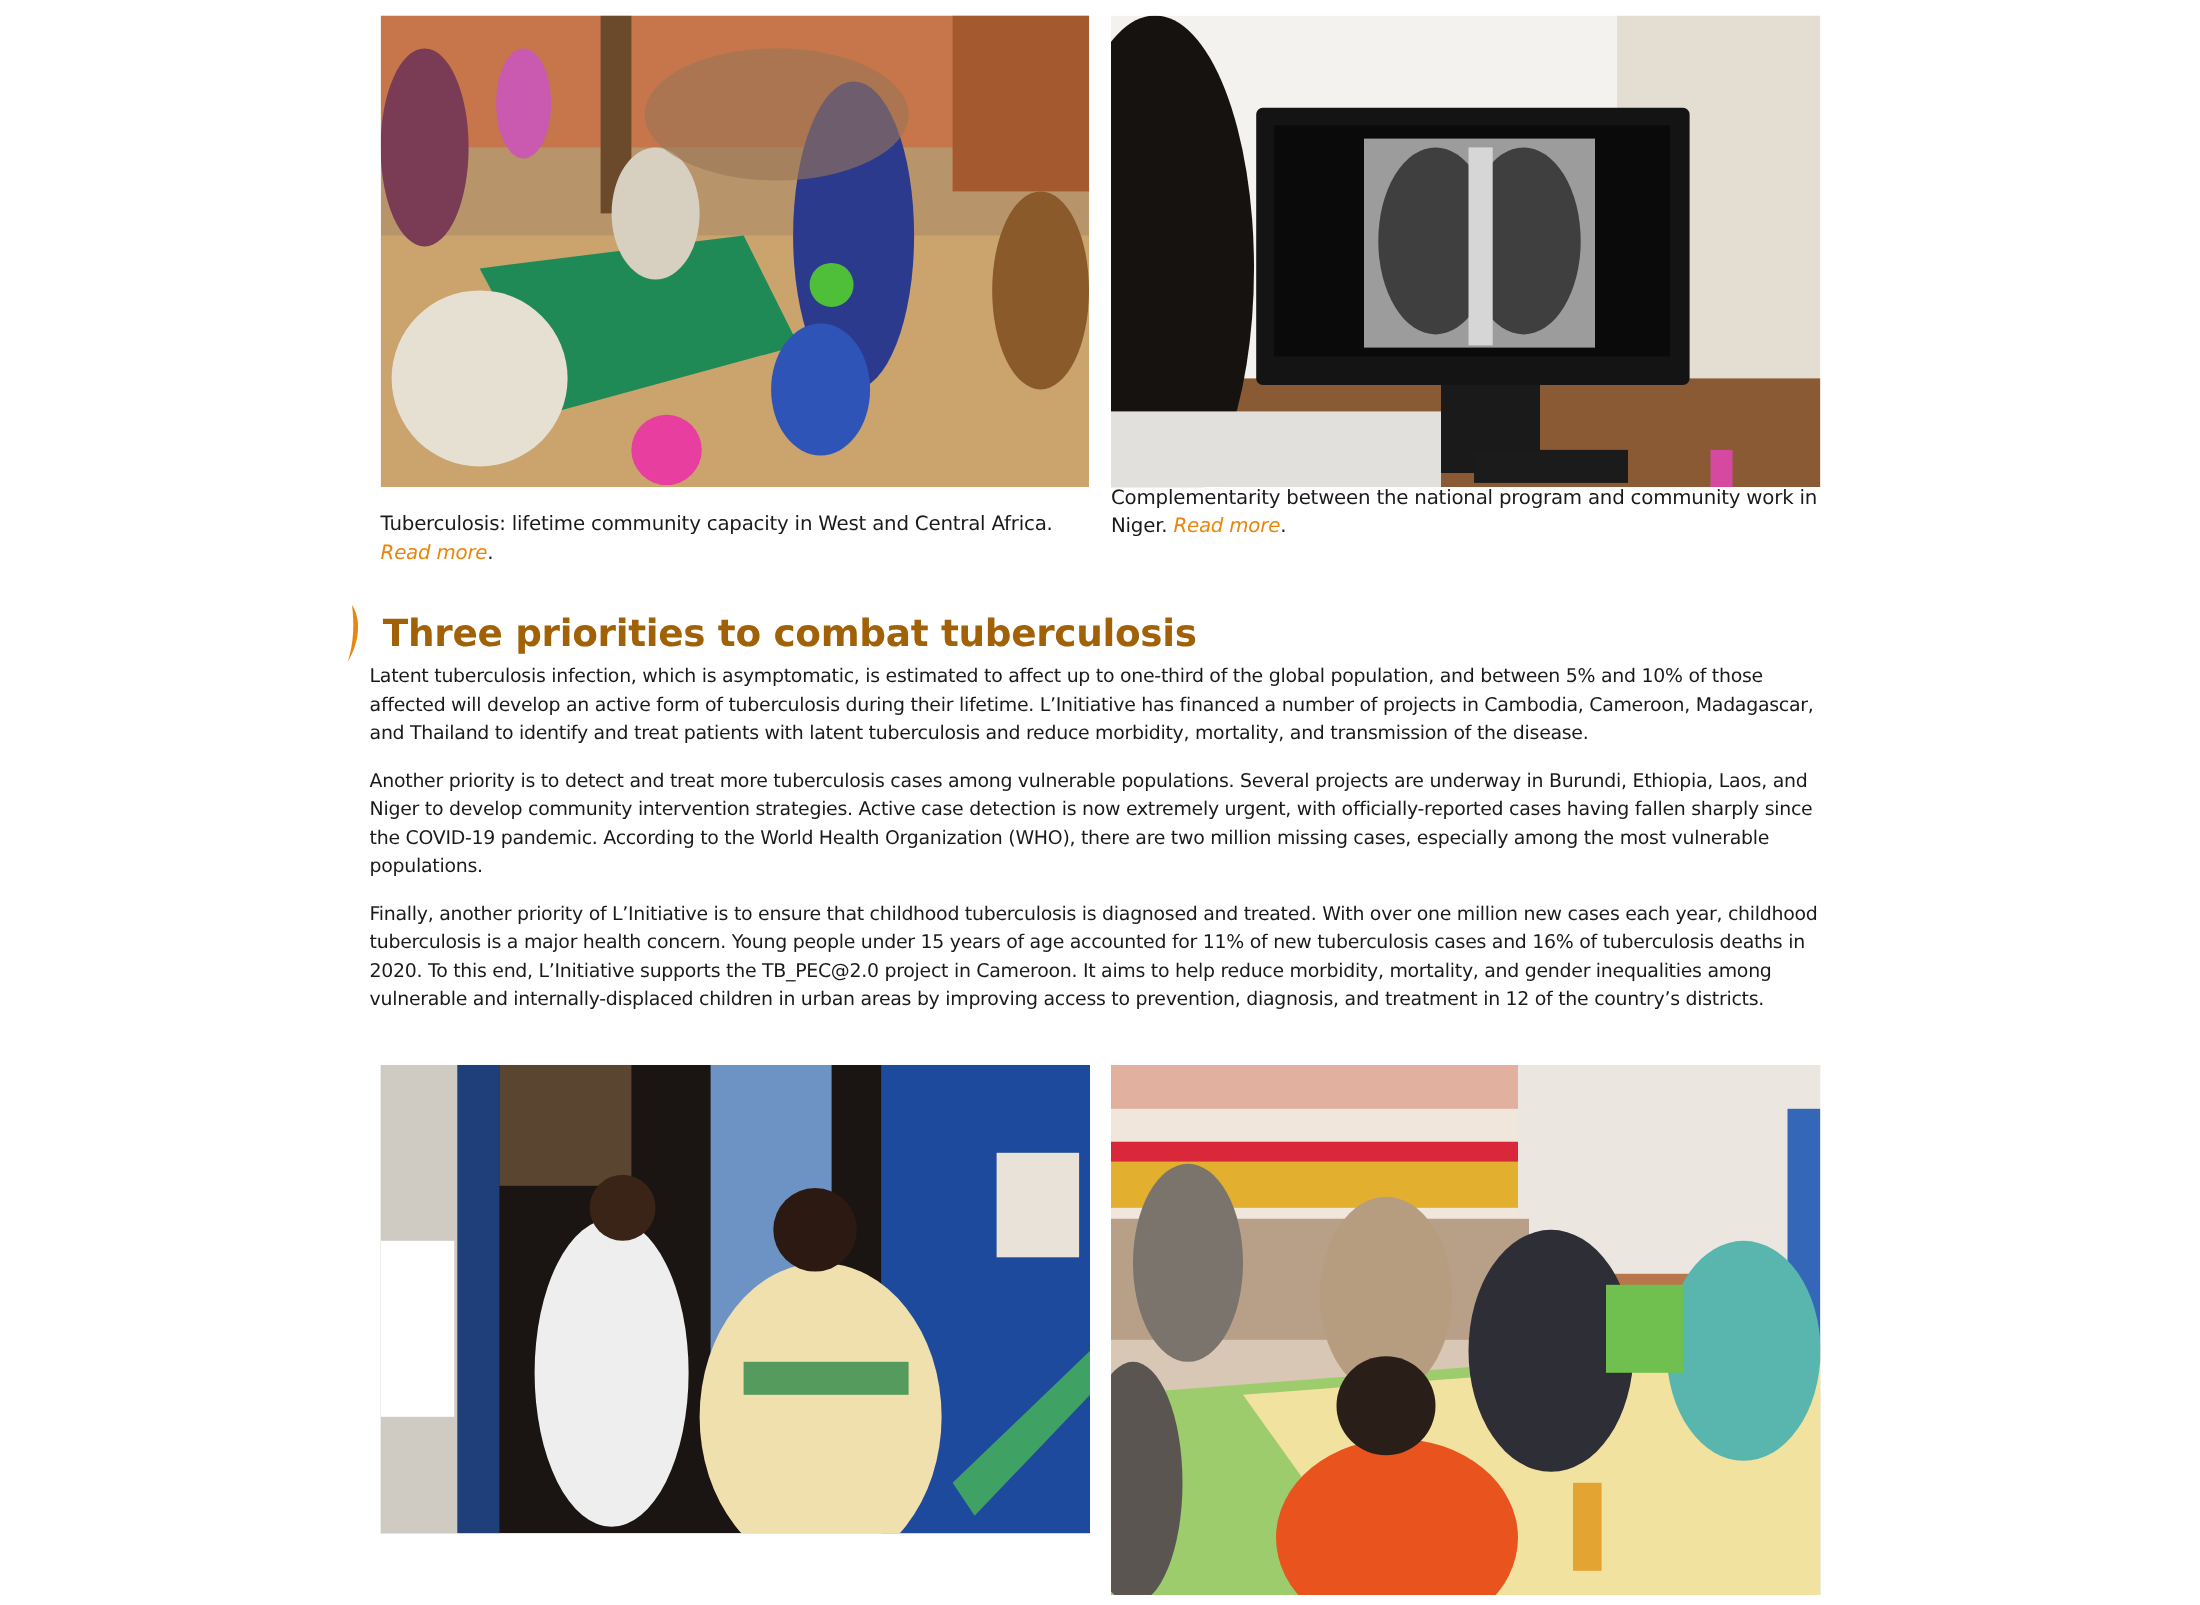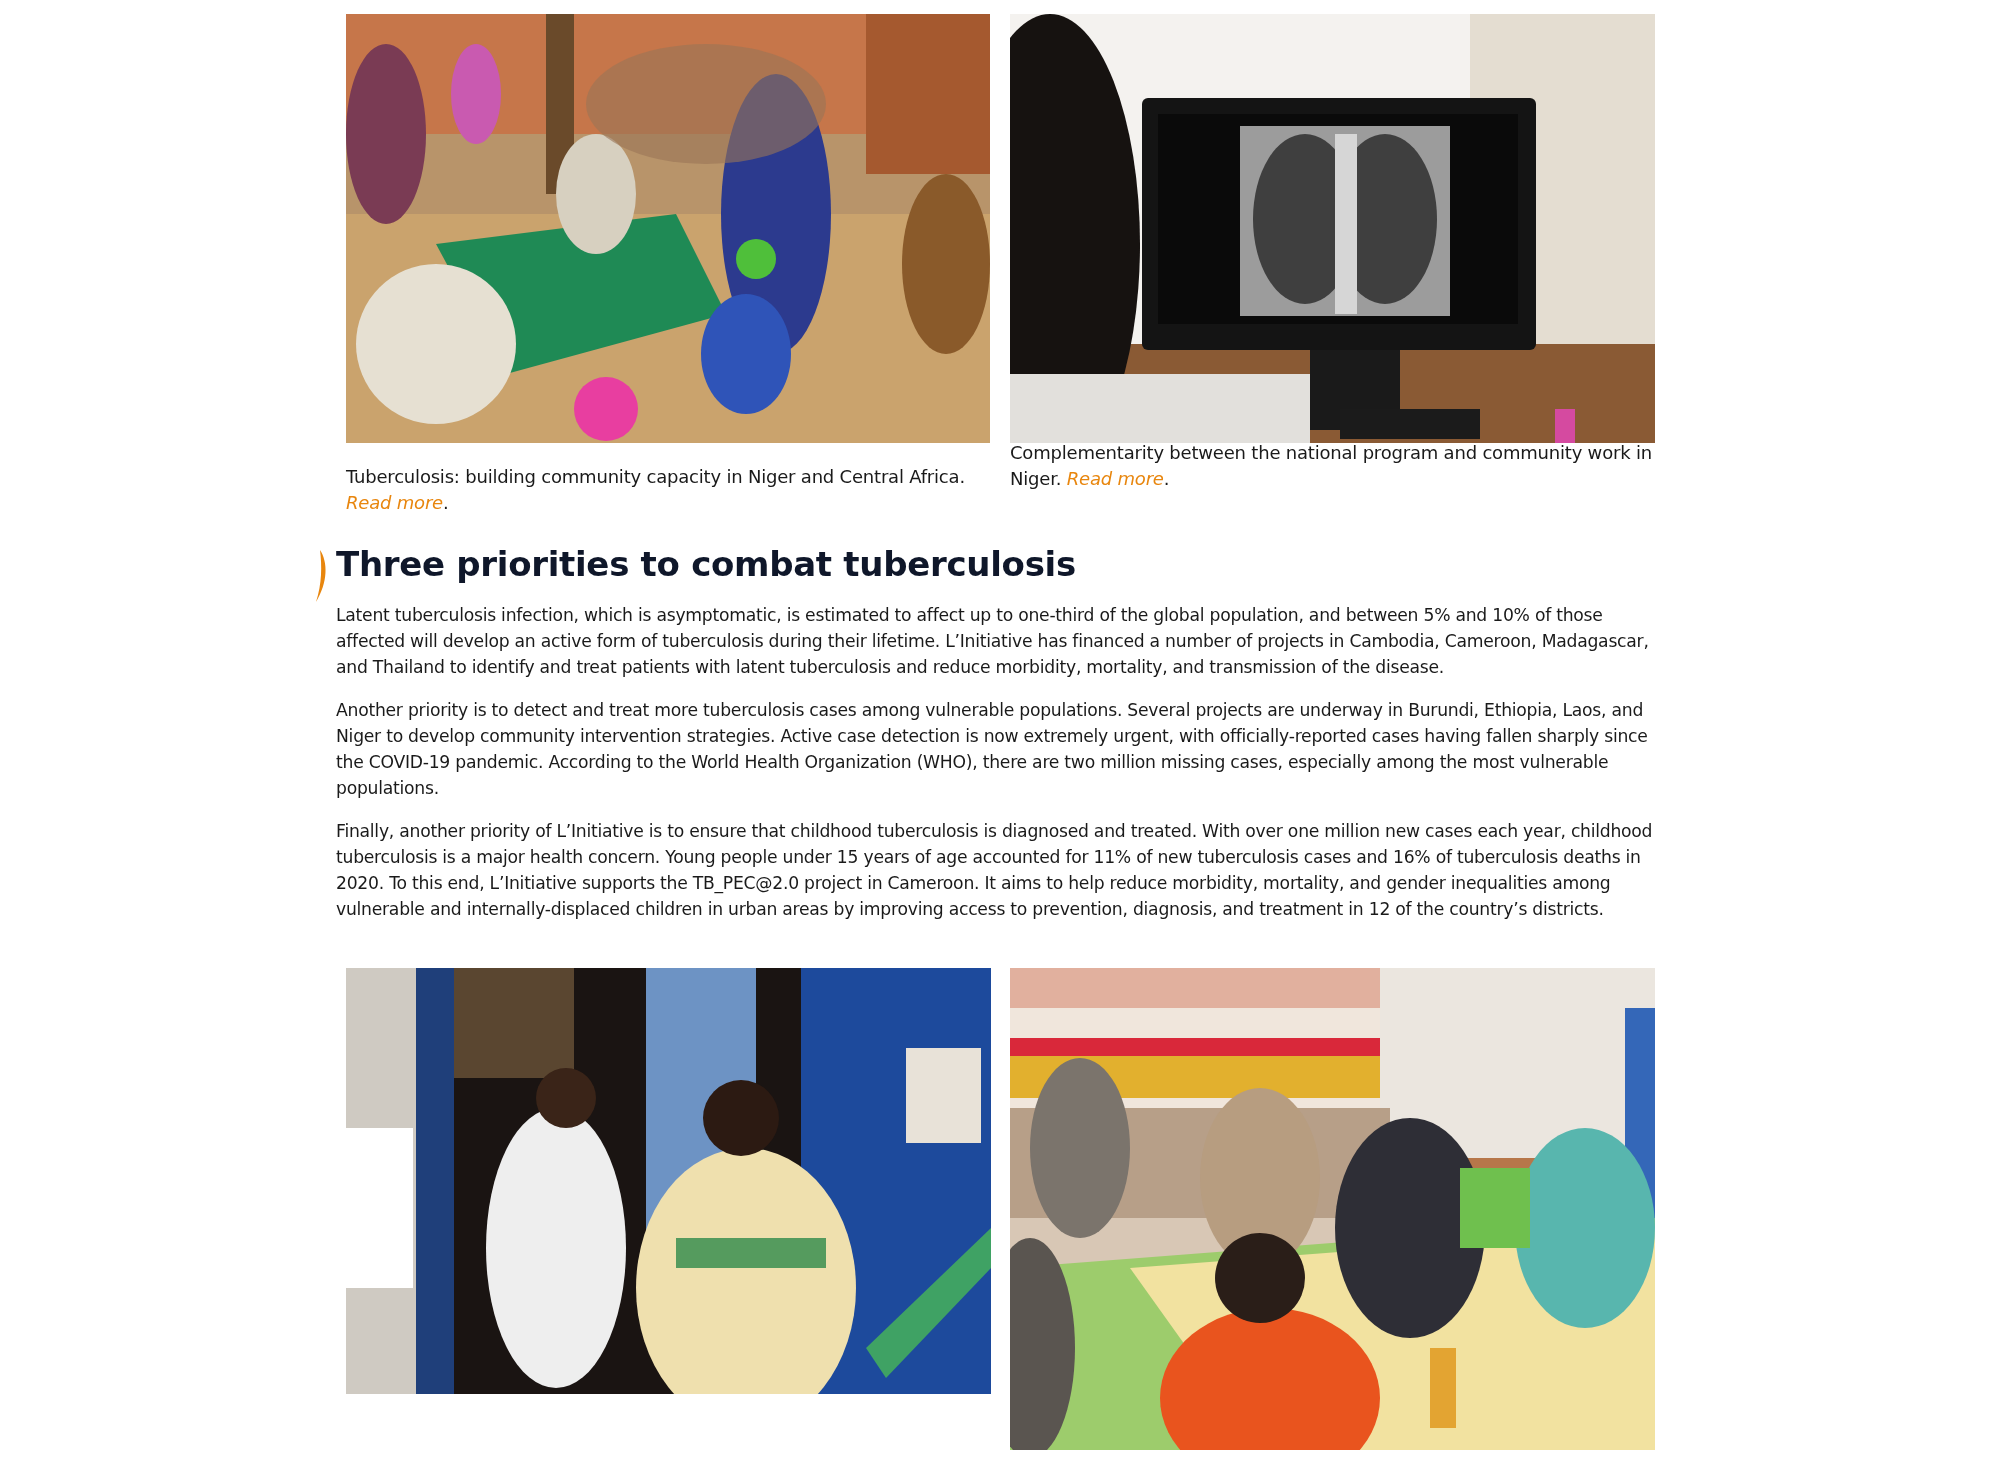--- a/index.html
+++ b/index.html
@@ -8,23 +8,23 @@
       font-family: "Liberation Sans", sans-serif; color: #1a1a1a;
     }
     .photo { position: absolute; overflow: hidden; }
     .photo svg { display: block; width: 100%; height: 100%; }
     .caption {
       position: absolute; font-size: 18px; line-height: 26px; color: #1a1a1a;
       font-family: "DejaVu Sans", sans-serif; letter-spacing: -0.2px;
     }
     .caption a { color: #e8860e; text-decoration: none; font-style: italic; }
     .section-title {
-      position: absolute; left: 336px; top: 540px; margin: 0;
+      position: absolute; left: 336px; top: 540px; margin: 12px;
       font-family: "DejaVu Sans", sans-serif; font-weight: bold;
-      font-size: 34px; line-height: 48px; color: #0f172a; letter-spacing: -0.3px;
+      font-size: 34px; line-height: 48px; color: #a16207; letter-spacing: -0.3px;
     }
     .accent { position: absolute; left: 312px; top: 548px; width: 20px; height: 56px; }
     .body-text {
       position: absolute; left: 336px; width: 1330px;
       font-family: "DejaVu Sans", sans-serif; font-size: 17.2px; line-height: 26px;
       color: #1a1a1a; margin: 0; letter-spacing: -0.25px;
     }
   </style>
 </head>
 <body>
@@ -62,21 +62,21 @@
     <ellipse cx="375" cy="205" rx="52" ry="85" fill="#3f3f3f"></ellipse>
     <rect x="325" y="120" width="22" height="180" fill="#d6d6d6"></rect>
     <rect x="300" y="336" width="90" height="80" fill="#1a1a1a"></rect>
     <ellipse cx="40" cy="230" rx="90" ry="230" fill="#161210"></ellipse>
     <rect x="0" y="360" width="300" height="69" fill="#e2e0dc"></rect>
     <rect x="330" y="395" width="140" height="30" fill="#1b1b1b"></rect>
     <rect x="545" y="395" width="20" height="34" fill="#d54aa0"></rect>
   </svg>
 </div>
 
-<div class="caption" style="left:346px; top:464px; width:650px;"><span>Tuberculosis: building community capacity in Niger and Central Africa. </span><a href="#">Read more</a><span>.</span></div>
+<div class="caption" style="left:346px; top:464px; width:650px;"><span>Tuberculosis: lifetime community capacity in West and Central Africa. </span><a href="#">Read more</a><span>.</span></div>
 
 <div class="caption" style="left:1010px; top:440px; width:650px;"><span>Complementarity between the national program and community work in Niger. </span><a href="#">Read more</a><span>.</span></div>
 
 <svg class="accent" viewBox="0 0 20 56">
   <path d="M8 2 C 16 14, 16 34, 4 54 C 10 36, 10 18, 8 2 Z" fill="#e8860e"></path>
 </svg>
 <h2 class="section-title">Three priorities to combat tuberculosis</h2>
 
 <p class="body-text" style="top:602px;">Latent tuberculosis infection, which is asymptomatic, is estimated to affect up to one-third of the global population, and between 5% and 10% of those affected will develop an active form of tuberculosis during their lifetime. L’Initiative has financed a number of projects in Cambodia, Cameroon, Madagascar, and Thailand to identify and treat patients with latent tuberculosis and reduce morbidity, mortality, and transmission of the disease.</p>
 <p class="body-text" style="top:697px;">Another priority is to detect and treat more tuberculosis cases among vulnerable populations. Several projects are underway in Burundi, Ethiopia, Laos, and Niger to develop community intervention strategies. Active case detection is now extremely urgent, with officially-reported cases having fallen sharply since the COVID-19 pandemic. According to the World Health Organization (WHO), there are two million missing cases, especially among the most vulnerable populations.</p>

